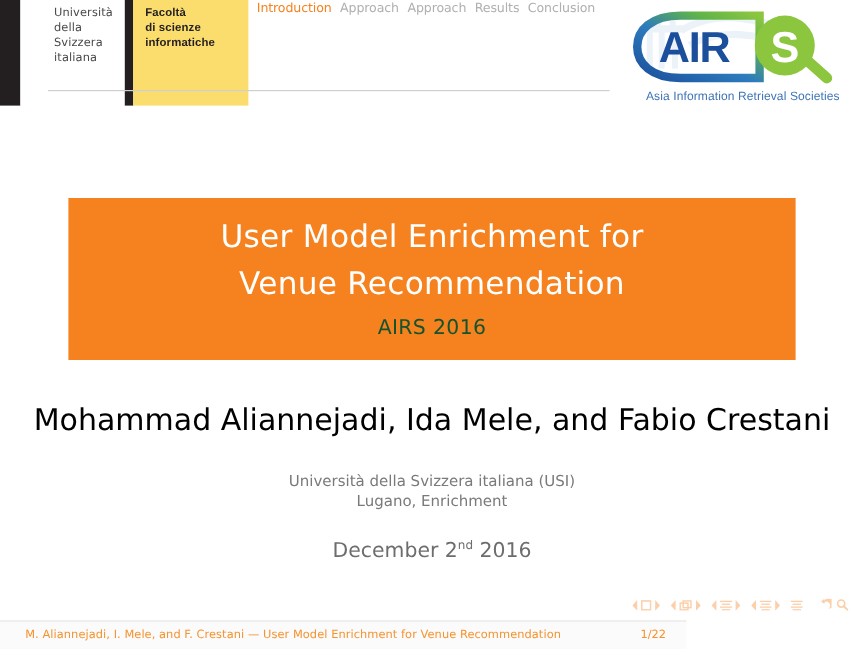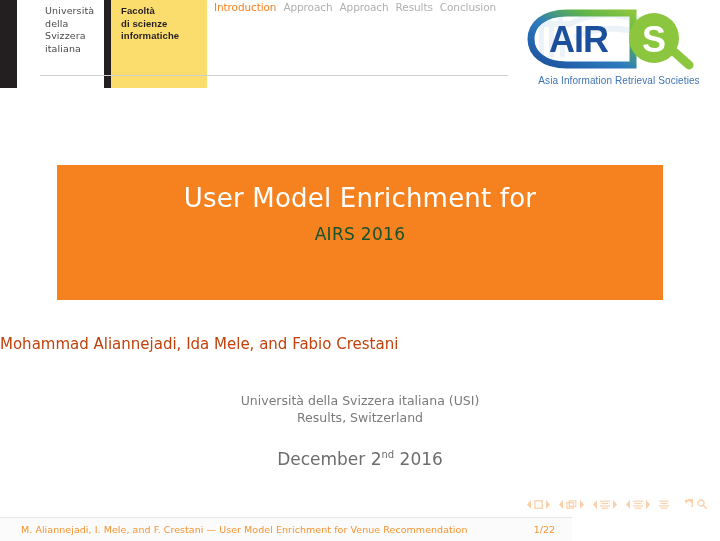--- a/index.html
+++ b/index.html
@@ -164,24 +164,24 @@
     margin-top: 3px;
     letter-spacing: 0.3px;
   }
 
   
   .authors {
     position: absolute;
     left: 0;
     top: 335px;
     width: 720px;
-    text-align: left;
-    font-family: "DejaVu Sans", sans-serif;
-    font-size: 15px;
-    color: #c2410c;
+    text-align: center;
+    font-family: "DejaVu Sans", sans-serif;
+    font-size: 25px;
+    color: #000000;
   }
   .affiliation {
     position: absolute;
     left: 0;
     top: 392px;
     width: 720px;
     text-align: center;
     font-family: "DejaVu Sans", sans-serif;
     font-size: 12.5px;
     line-height: 17px;
@@ -296,28 +296,29 @@
 
       <circle cx="133" cy="33" r="25" fill="#8cc63f"></circle>
       <text x="133" y="47" text-anchor="middle" font-family="Liberation Sans, sans-serif" font-size="36" font-weight="bold" fill="#ffffff">S</text>
     </svg>
     <div class="airs-tagline">Asia Information Retrieval Societies</div>
   </div>
 </div>
 
 <div class="title-box">
   <div class="title-line">User Model Enrichment for</div>
+  <div class="title-line">Venue Recommendation</div>
   <div class="subtitle-line">AIRS 2016</div>
 </div>
 
 <div class="authors">Mohammad Aliannejadi, Ida Mele, and Fabio Crestani</div>
 
 <div class="affiliation">
   <div>Università della Svizzera italiana (USI)</div>
-  <div>Results, Switzerland</div>
+  <div>Lugano, Enrichment</div>
 </div>
 
 <div class="date-line"><span>December 2</span><sup>nd</sup> <span>2016</span></div>
 
 <div class="beamer-nav">
 
   <div class="grp">
     <svg width="5" height="9" viewBox="0 0 5 9">
         <path d="M4 0 L0 4.5 L4 9 Z" fill="#f5821f"></path>
       </svg>

